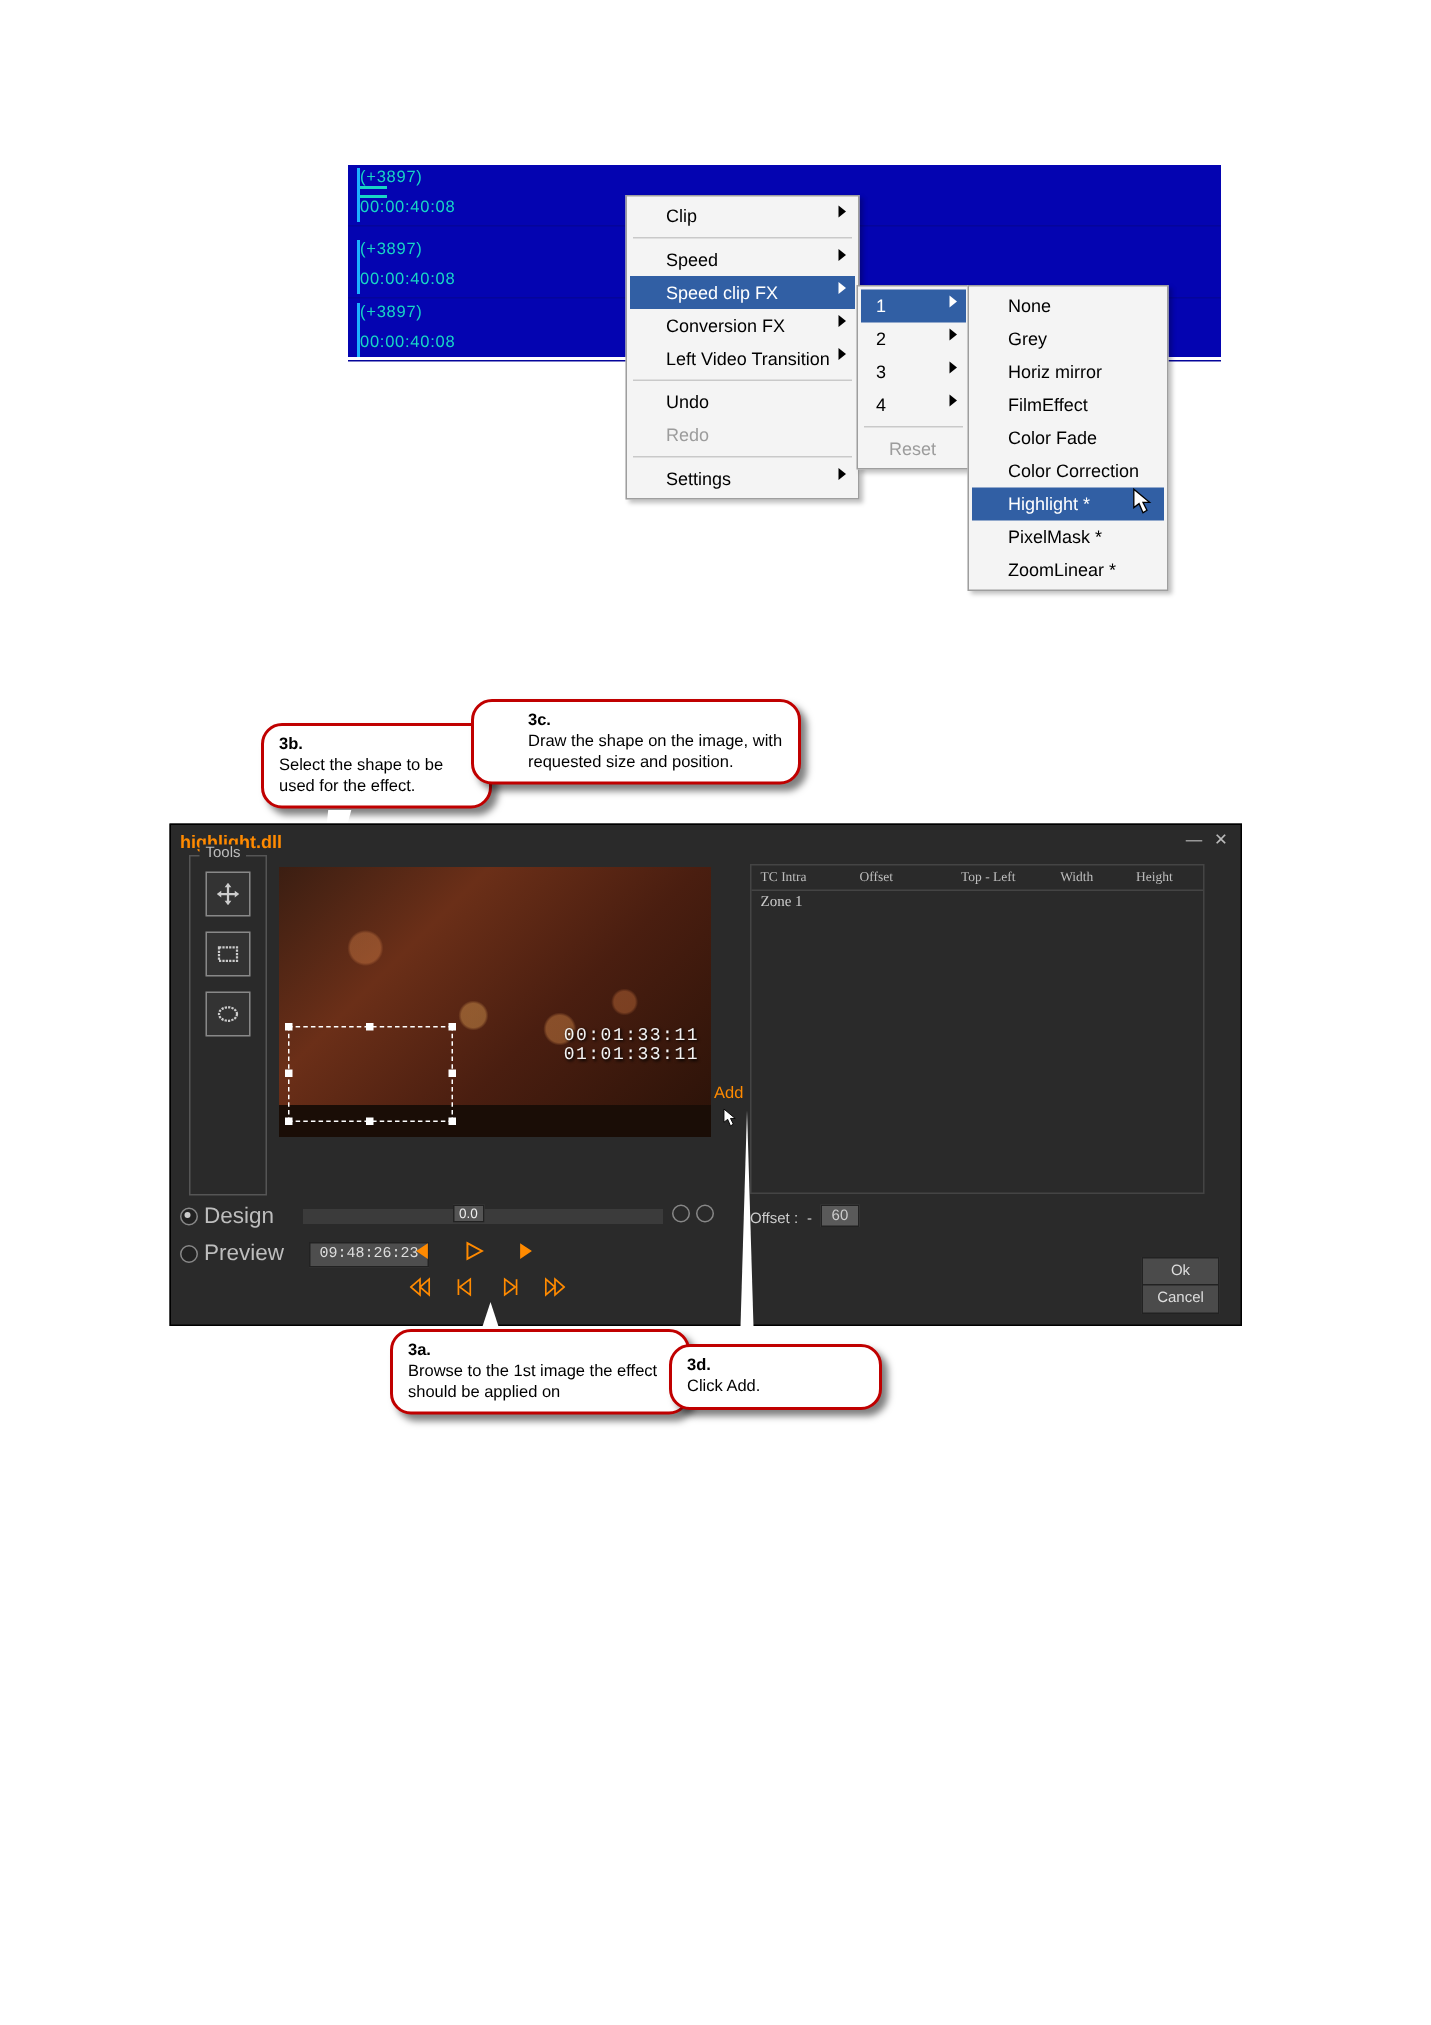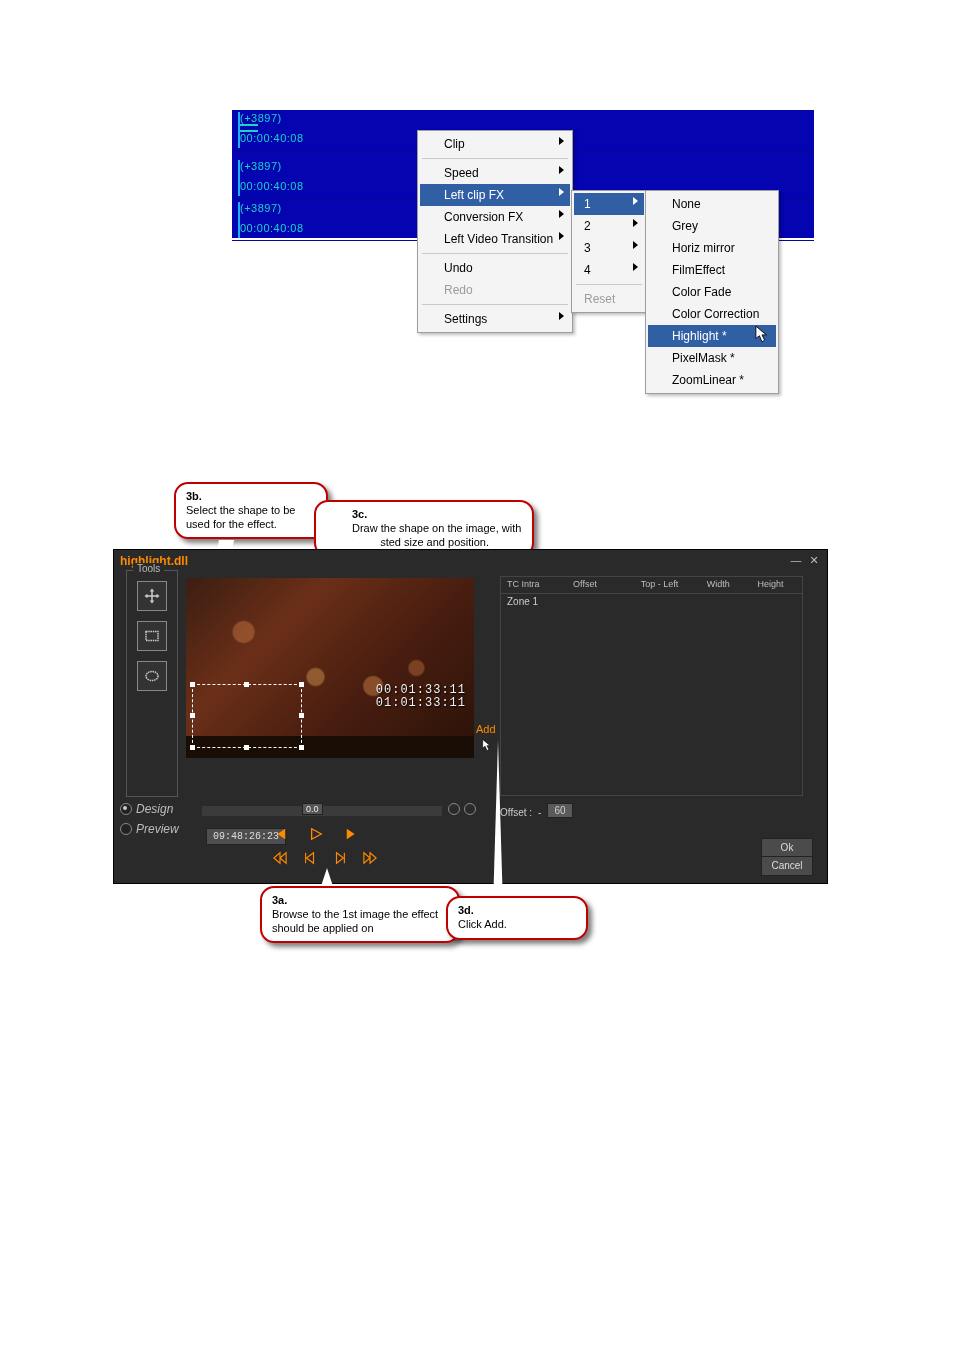--- a/index.html
+++ b/index.html
@@ -256,24 +256,23 @@
     left: 368px;
     top: 188px;
     width: 10px;
     height: 14px;
   }
 
   .mode-radios {
     position: absolute;
     left: 6px;
     top: 250px;
-    font-size: 12px;
+    font-size: 15px;
     color: #bdbdbd;
     line-height: 1.5;
-    font-style: italic;
   }
   .mode-radios .row {
     display: flex;
     align-items: center;
     gap: 4px;
     white-space: nowrap;
     margin-bottom: 2px;
   }
   .radio-dot {
     width: 10px;
@@ -358,20 +357,21 @@
   }
   .tbtn svg { width: 14px; height: 14px; }
 
   .right-panel {
     position: absolute;
     left: 386px;
     top: 26px;
     right: 24px;
     height: 218px;
     border: 1px solid #444;
+    font-family: Liberation Serif, serif;
   }
   .rp-head {
     height: 16px;
     border-bottom: 1px solid #444;
     display: flex;
     font-size: 9px;
     color: #bdbdbd;
   }
   .rp-head div { padding: 2px 6px; }
   .rp-row {
@@ -408,21 +408,21 @@
     font-size: 10px;
     line-height: 18px;
   }
   .btn-ok     { top: 288px; }
   .btn-cancel { top: 306px; }
 
   
   .callout.c3a { left: 260px; top: 886px; width: 176px; }
   .callout.c3d { left: 446px; top: 896px; width: 118px; }
   .callout.c3b { left: 174px; top: 482px; width: 130px; }
-  .callout.c3c { left: 314px; top: 500px; width: 170px; padding-left: 36px; }
+  .callout.c3c { left: 314px; top: 466px; width: 170px; padding-left: 36px; }
 
   
   .wedge3a {
     position: absolute;
     left: 315px;
     top: 868px;
     width: 20px;
     height: 22px;
     background: #fff;
     border-left: 2px solid #c00000;
@@ -490,21 +490,21 @@
   <div class="mi">
     <span>Clip</span>
     <span class="arrow"></span>
   </div>
   <div class="sep"></div>
   <div class="mi">
     <span>Speed</span>
     <span class="arrow"></span>
   </div>
   <div class="mi selected">
-    <span>Left clip FX</span>
+    <span>Speed clip FX</span>
     <span class="arrow"></span>
   </div>
   <div class="mi">
     <span>Conversion FX</span>
     <span class="arrow"></span>
   </div>
   <div class="mi">
     <span>Left Video Transition</span>
     <span class="arrow"></span>
   </div>
@@ -533,21 +533,21 @@
   </div>
   <div class="mi">
     <span>3</span>
     <span class="arrow"></span>
   </div>
   <div class="mi">
     <span>4</span>
     <span class="arrow"></span>
   </div>
   <div class="sep"></div>
-  <div class="mi disabled" style="text-align:left;">
+  <div class="mi disabled" style="text-align:right;">
     <span>Reset</span>
   </div>
 </div>
 
 <div class="menu menu3">
   <div class="mi"><span>None</span></div>
   <div class="mi"><span>Grey</span></div>
   <div class="mi"><span>Horiz mirror</span></div>
   <div class="mi"><span>FilmEffect</span></div>
   <div class="mi"><span>Color Fade</span></div>

